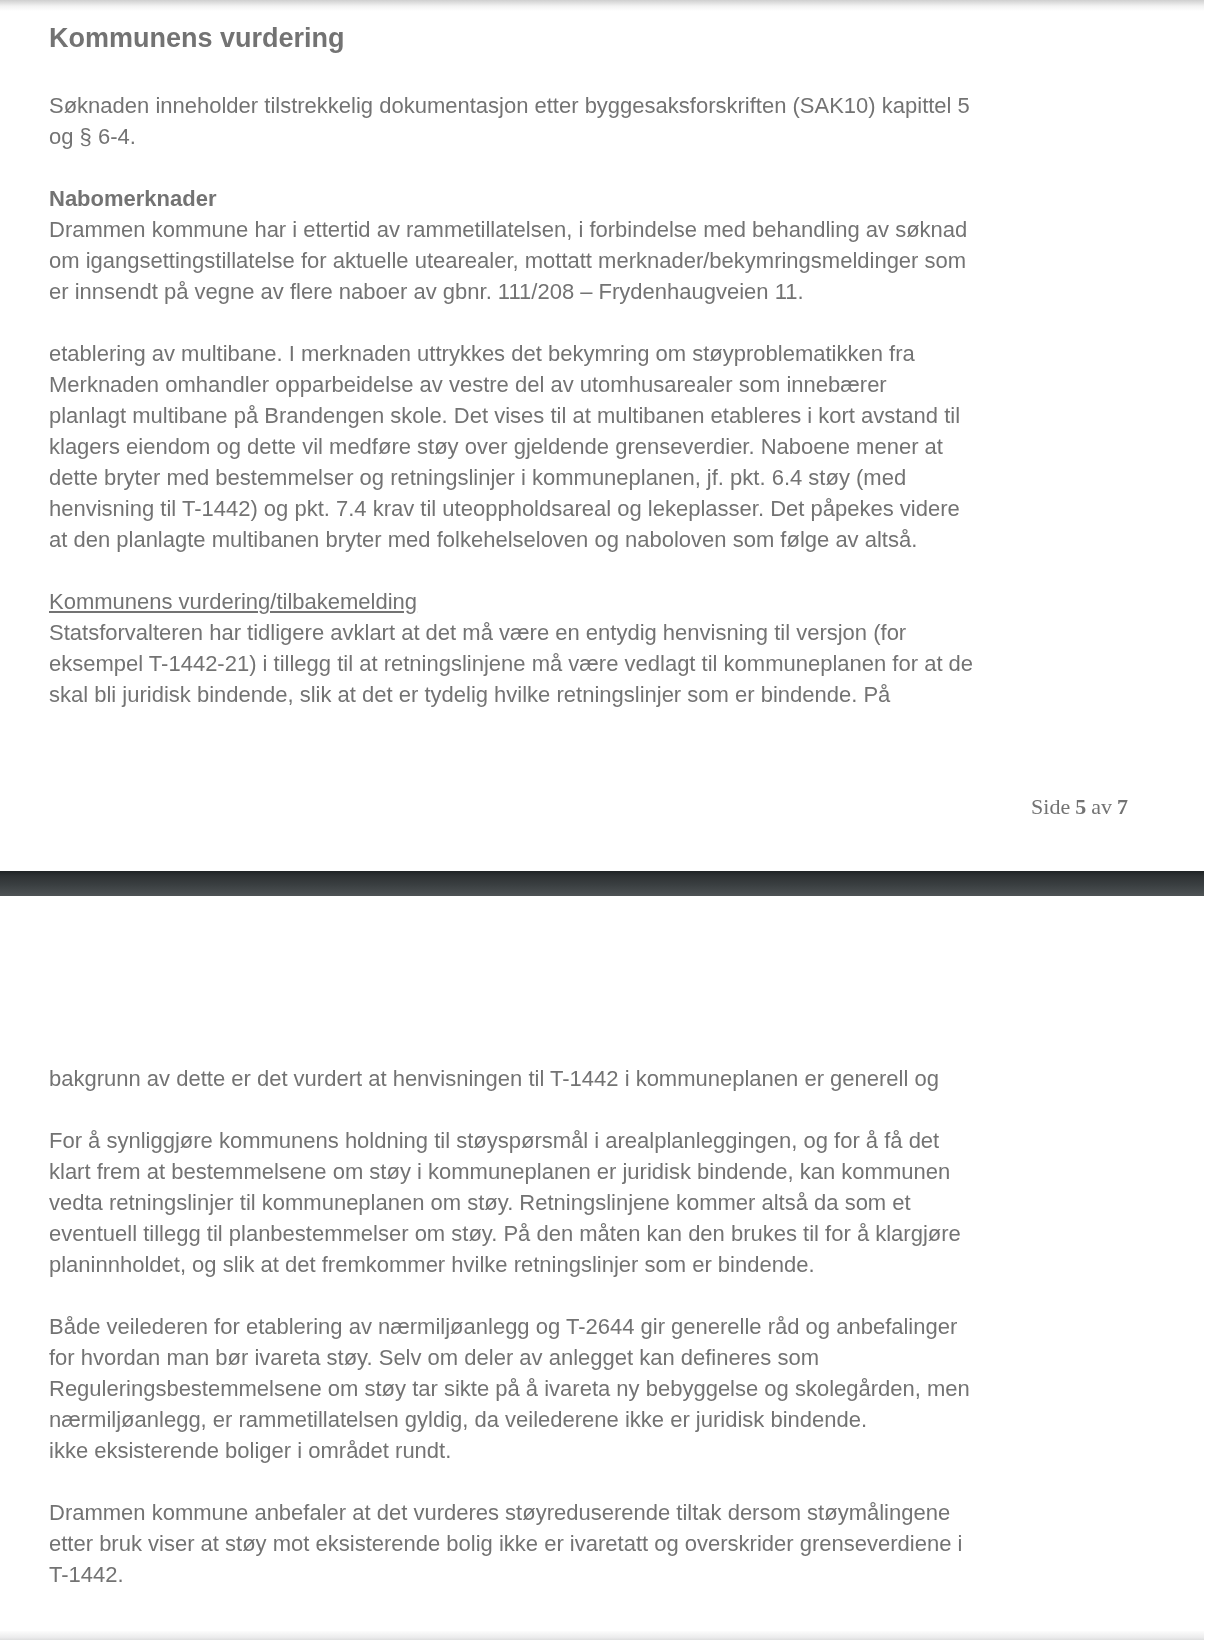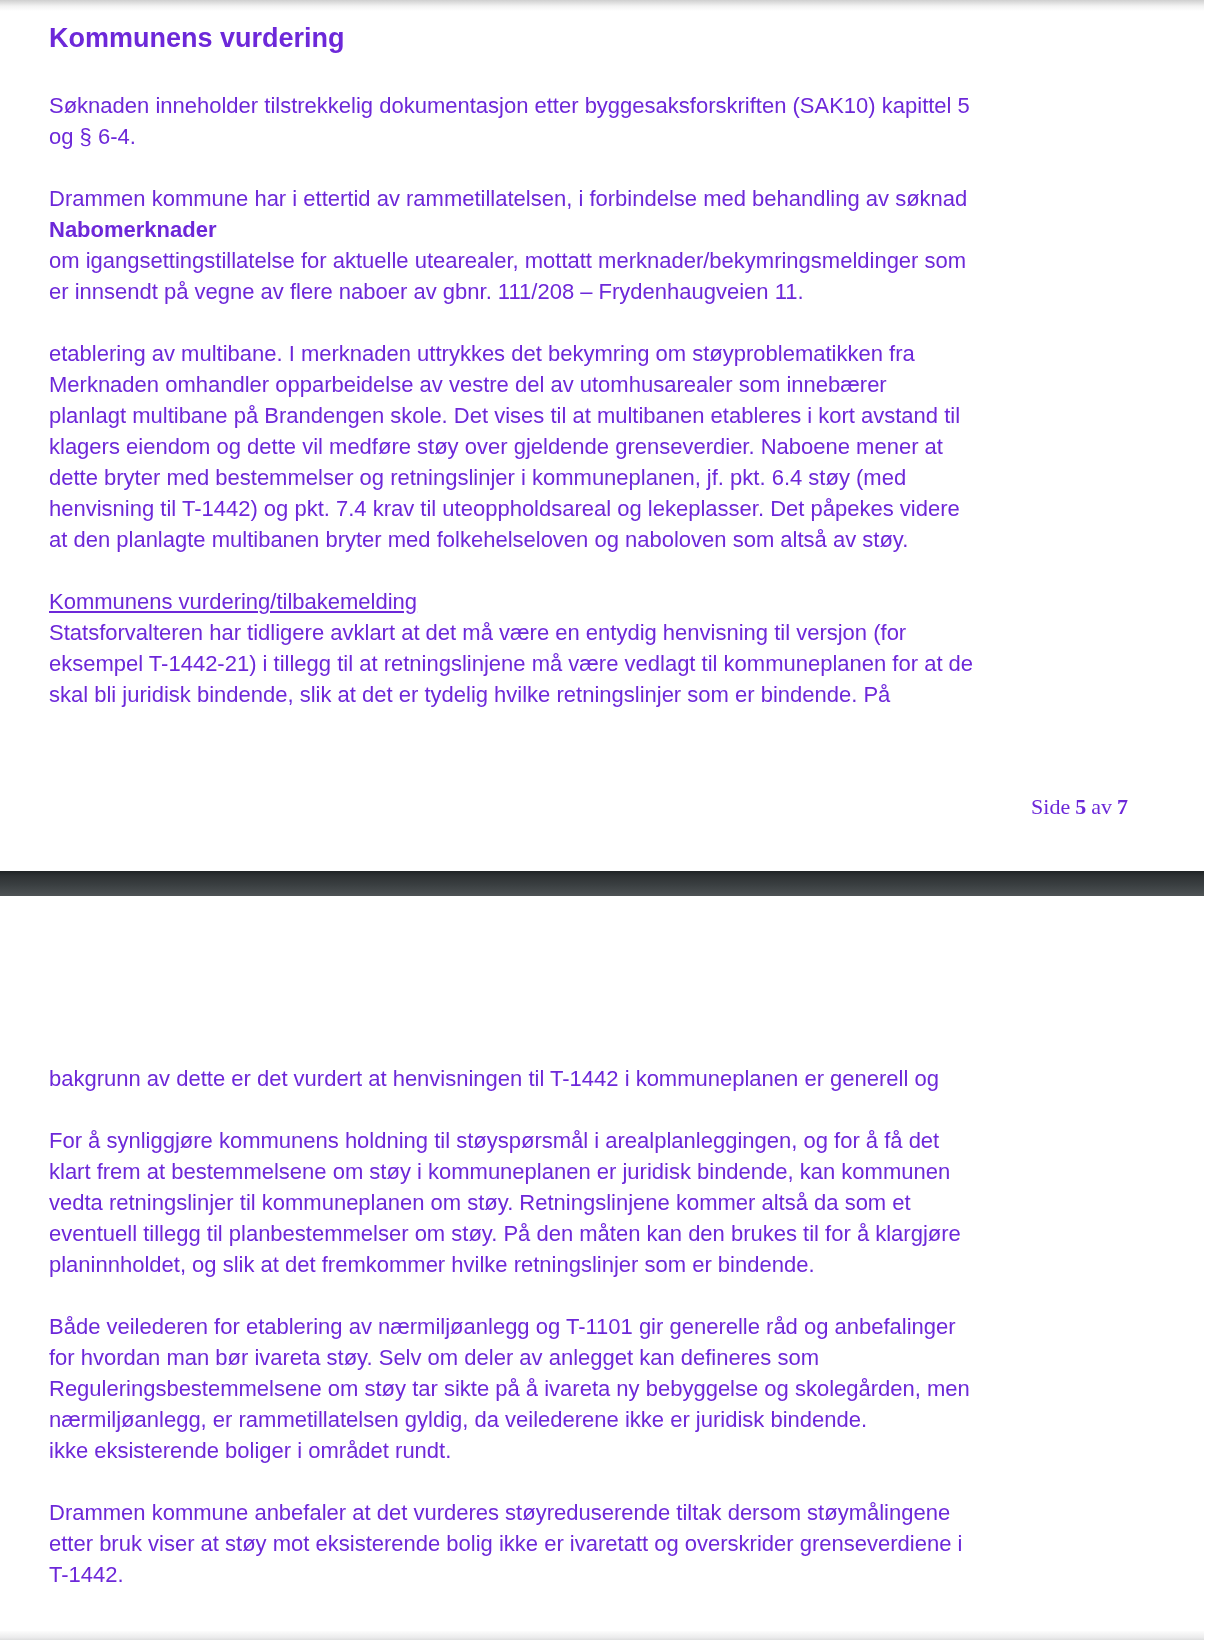--- a/index.html
+++ b/index.html
@@ -7,21 +7,21 @@
     padding: 0;
     background: #ffffff;
   }
   .viewport {
     position: relative;
     width: 1204px;
     height: 1640px;
     background: #ffffff;
     overflow: hidden;
     font-family: "Liberation Sans", "DejaVu Sans", sans-serif;
-    color: #6d28d9;
+    color: #737373;
   }
   .top-shadow {
     position: absolute;
     top: 0; left: 0; right: 0;
     height: 11px;
     background: linear-gradient(180deg, #cfcfcf 0%, #f2f2f2 55%, #ffffff 100%);
   }
   .page-content {
     position: absolute;
     left: 49px;
@@ -76,34 +76,34 @@
   <div class="page-content page5-content">
 
     <h1 class="doc-title">Kommunens vurdering</h1>
 
     <div class="para">
       <div class="ln">Søknaden inneholder tilstrekkelig dokumentasjon etter byggesaksforskriften (SAK10) kapittel 5</div>
       <div class="ln">og § 6-4.</div>
     </div>
 
     <div class="para">
+      <div class="ln subhead-bold">Nabomerknader</div>
       <div class="ln">Drammen kommune har i ettertid av rammetillatelsen, i forbindelse med behandling av søknad</div>
-      <div class="ln subhead-bold">Nabomerknader</div>
       <div class="ln">om igangsettingstillatelse for aktuelle utearealer, mottatt merknader/bekymringsmeldinger som</div>
       <div class="ln">er innsendt på vegne av flere naboer av gbnr. 111/208 – Frydenhaugveien 11.</div>
     </div>
 
     <div class="para">
       <div class="ln">etablering av multibane. I merknaden uttrykkes det bekymring om støyproblematikken fra</div>
       <div class="ln">Merknaden omhandler opparbeidelse av vestre del av utomhusarealer som innebærer</div>
       <div class="ln">planlagt multibane på Brandengen skole. Det vises til at multibanen etableres i kort avstand til</div>
       <div class="ln">klagers eiendom og dette vil medføre støy over gjeldende grenseverdier. Naboene mener at</div>
       <div class="ln">dette bryter med bestemmelser og retningslinjer i kommuneplanen, jf. pkt. 6.4 støy (med</div>
       <div class="ln">henvisning til T-1442) og pkt. 7.4 krav til uteoppholdsareal og lekeplasser. Det påpekes videre</div>
-      <div class="ln">at den planlagte multibanen bryter med folkehelseloven og naboloven som altså av støy.</div>
+      <div class="ln">at den planlagte multibanen bryter med folkehelseloven og naboloven som følge av altså.</div>
     </div>
 
     <div class="para">
       <div class="ln subhead-underline">Kommunens vurdering/tilbakemelding</div>
       <div class="ln">Statsforvalteren har tidligere avklart at det må være en entydig henvisning til versjon (for</div>
       <div class="ln">eksempel T-1442-21) i tillegg til at retningslinjene må være vedlagt til kommuneplanen for at de</div>
       <div class="ln">skal bli juridisk bindende, slik at det er tydelig hvilke retningslinjer som er bindende. På</div>
     </div>
 
   </div>
@@ -122,21 +122,21 @@
 
     <div class="para">
       <div class="ln">For å synliggjøre kommunens holdning til støyspørsmål i arealplanleggingen, og for å få det</div>
       <div class="ln">klart frem at bestemmelsene om støy i kommuneplanen er juridisk bindende, kan kommunen</div>
       <div class="ln">vedta retningslinjer til kommuneplanen om støy. Retningslinjene kommer altså da som et</div>
       <div class="ln">eventuell tillegg til planbestemmelser om støy. På den måten kan den brukes til for å klargjøre</div>
       <div class="ln">planinnholdet, og slik at det fremkommer hvilke retningslinjer som er bindende.</div>
     </div>
 
     <div class="para">
-      <div class="ln">Både veilederen for etablering av nærmiljøanlegg og T-1101 gir generelle råd og anbefalinger</div>
+      <div class="ln">Både veilederen for etablering av nærmiljøanlegg og T-2644 gir generelle råd og anbefalinger</div>
       <div class="ln">for hvordan man bør ivareta støy. Selv om deler av anlegget kan defineres som</div>
       <div class="ln">Reguleringsbestemmelsene om støy tar sikte på å ivareta ny bebyggelse og skolegården, men</div>
       <div class="ln">nærmiljøanlegg, er rammetillatelsen gyldig, da veilederene ikke er juridisk bindende.</div>
       <div class="ln">ikke eksisterende boliger i området rundt.</div>
     </div>
 
     <div class="para">
       <div class="ln">Drammen kommune anbefaler at det vurderes støyreduserende tiltak dersom støymålingene</div>
       <div class="ln">etter bruk viser at støy mot eksisterende bolig ikke er ivaretatt og overskrider grenseverdiene i</div>
       <div class="ln">T-1442.</div>

